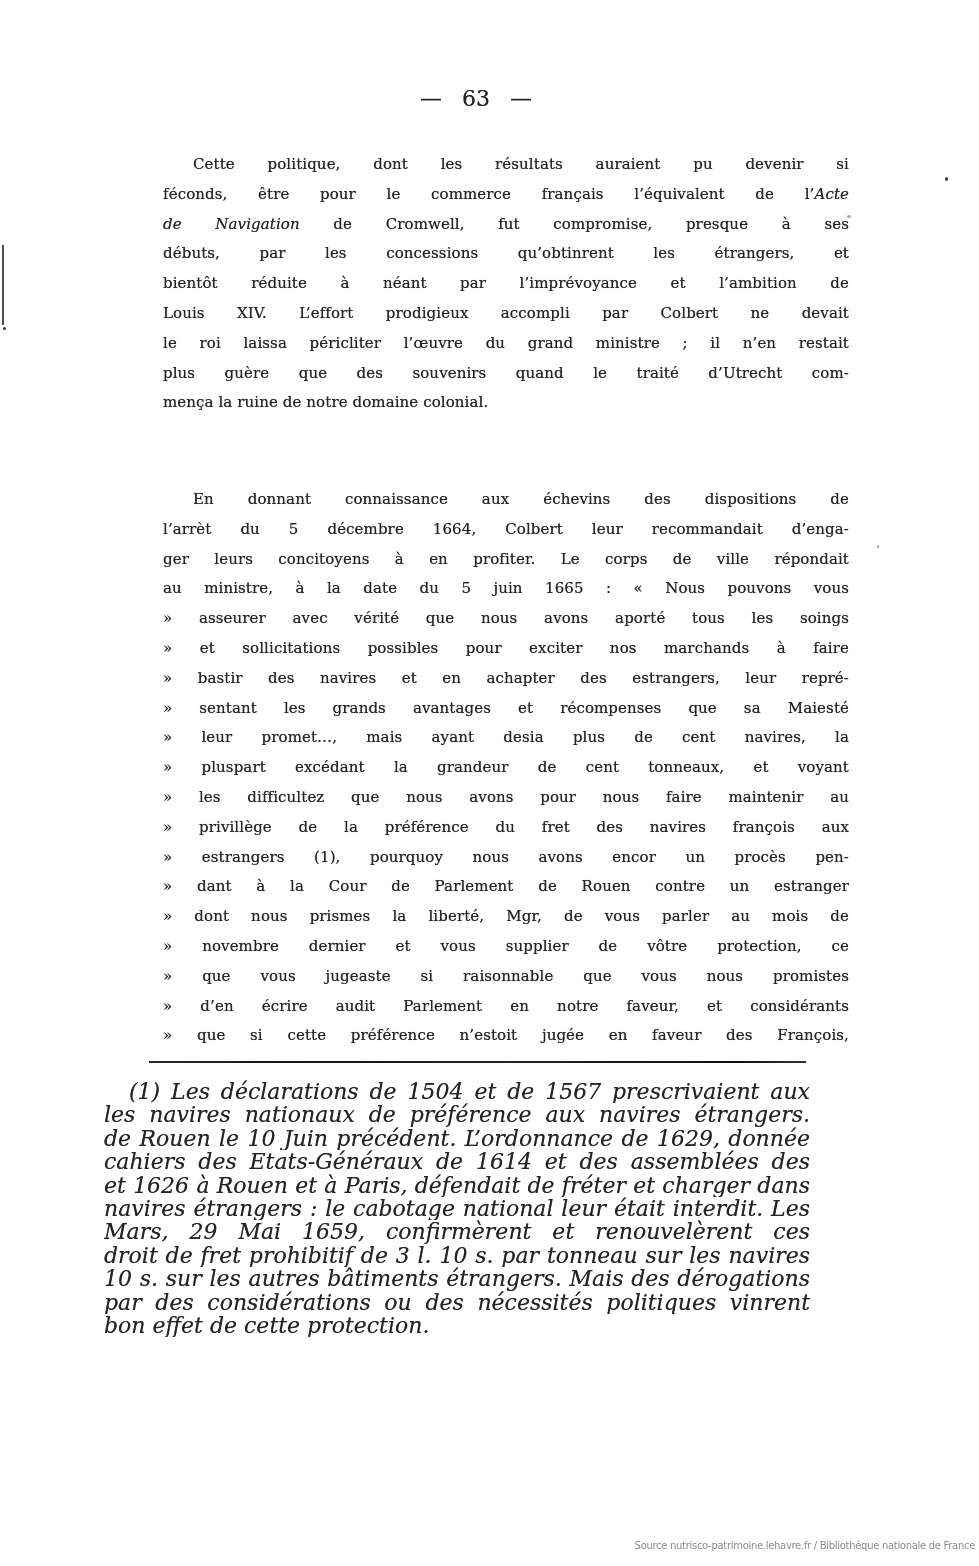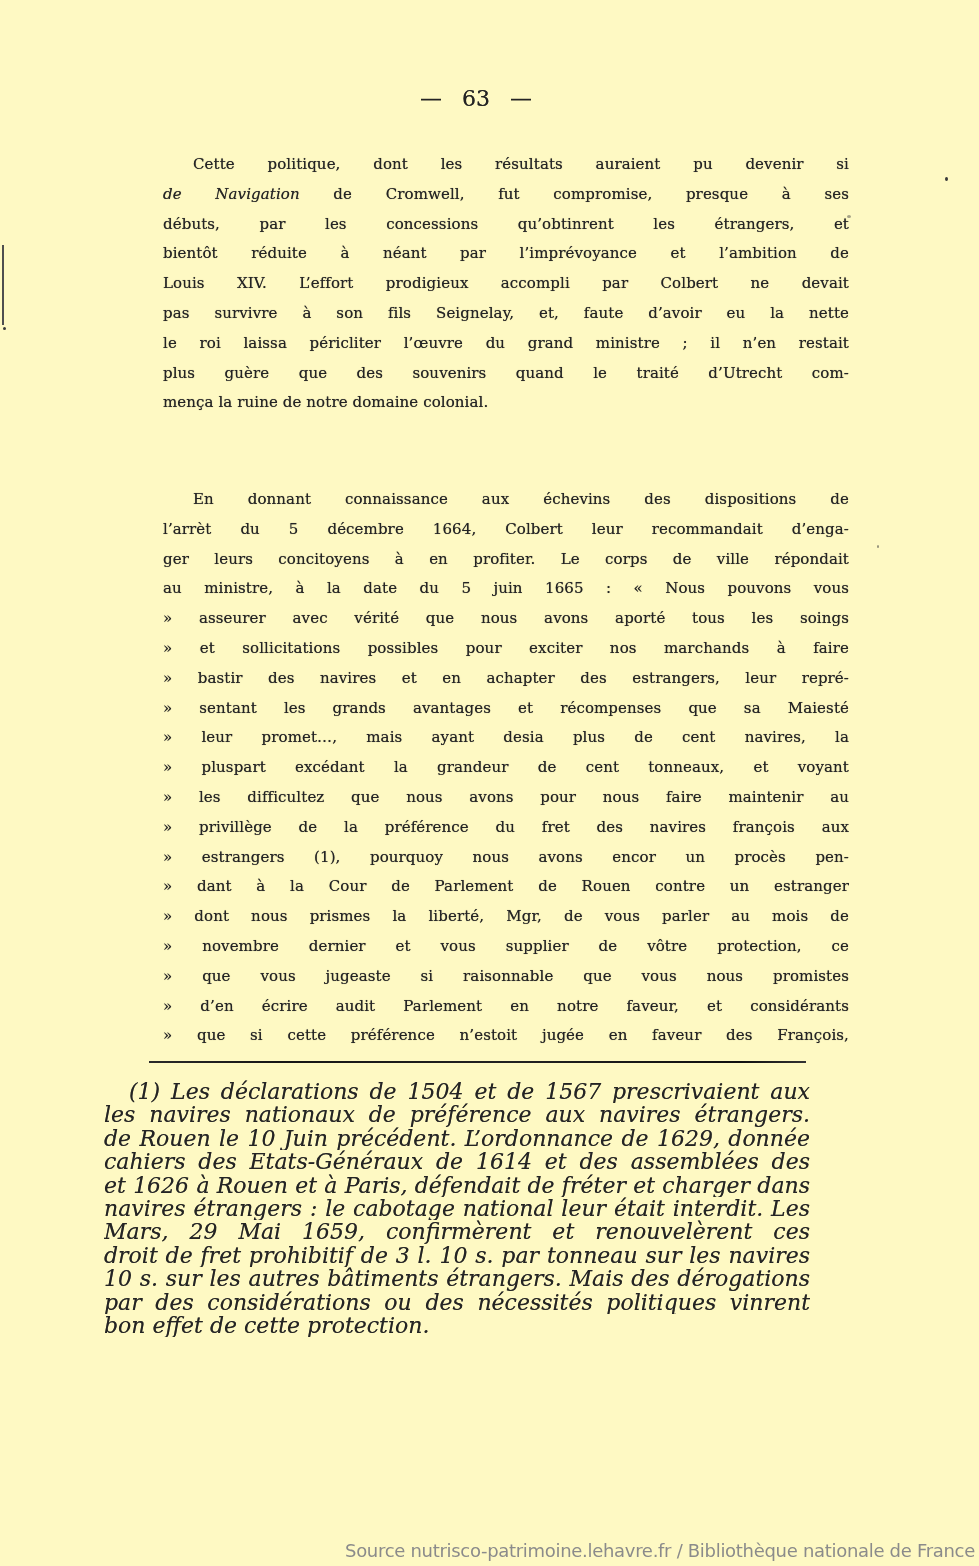--- a/index.html
+++ b/index.html
@@ -1,18 +1,18 @@
 <!DOCTYPE html>
 <html><head>
 <meta charset="utf-8">
 <style>
   html,body { margin:0; padding:0; background:#e8e8e8; }
   .page {
     position:relative; width:979px; height:1566px;
-    background:#fef9c3; overflow:hidden;
+    background:#ffffff; overflow:hidden;
     font-family:"DejaVu Serif", serif; color:#242424;
   }
   .page-number {
     position:absolute; top:86px; left:133px; width:686px;
     text-align:center; font-size:22px; word-spacing:13px;
     text-shadow:0 0 0.6px rgba(20,20,20,0.7);
   }
   .para { position:absolute; left:119px; width:686px;
     font-size:15px; line-height:29.8px; letter-spacing:0.1px;margin-left:44px; }
   .para-1 { top:150px; }
@@ -30,21 +30,21 @@
     background:linear-gradient(90deg,#2a2a2a,#161616 20%,#222 55%,#101010 90%,#333);
   }
   .footnote {
     position:absolute; left:104px; width:706px; top:1080px;
     font-size:22px; line-height:23.4px;font-style:italic;
   }
   .footnote .line { height:23.4px; text-shadow:0 0 0.6px rgba(40,40,40,0.6); }
   .footnote .line.ind { padding-left:25px; }
   .attribution {
     position:absolute; top:1540px; right:4px;
-    font-family:"DejaVu Sans", sans-serif; font-size:18px;
+    font-family:"DejaVu Sans", sans-serif; font-size:10px;
     color:#8b8b8b; letter-spacing:-0.3px;text-align:center;
   }
   
   .vline { position:absolute; left:2px; top:245px; width:2px; height:80px;
     background:#4f4f4f; }
   .speck { position:absolute; background:#3a3a3a; border-radius:50%; }
   .speck.s1 { left:945px; top:177px; width:3px; height:4px; }
   .speck.s2 { left:847px; top:215px; width:4px; height:3px; opacity:.45; }
   .speck.s3 { left:877px; top:545px; width:2px; height:3px; opacity:.55; }
   .speck.s4 { left:3px;  top:327px; width:3px; height:3px; }
@@ -56,25 +56,25 @@
   <div class="vline"></div>
   <div class="speck s1"></div>
   <div class="speck s2"></div>
   <div class="speck s3"></div>
   <div class="speck s4"></div>
 
   <div class="page-number">— 63 —</div>
 
   <div class="para para-1">
       <div class="line ind">Cette politique, dont les résultats auraient pu devenir si</div>
+      <div class="line">féconds, être pour le commerce français l’équivalent de l’<span class="it">Acte</span></div>
       <div class="line"><span class="it">de Navigation</span> de Cromwell, fut compromise, presque à ses</div>
       <div class="line">débuts, par les concessions qu’obtinrent les étrangers, et</div>
       <div class="line">bientôt réduite à néant par l’imprévoyance et l’ambition de</div>
       <div class="line">Louis XIV. L’effort prodigieux accompli par Colbert ne devait</div>
-      <div class="line">pas survivre à son fils Seignelay, et, faute d’avoir eu la nette</div>
       <div class="line">le roi laissa péricliter l’œuvre du grand ministre ; il n’en restait</div>
       <div class="line">plus guère que des souvenirs quand le traité d’Utrecht com-</div>
       <div class="line nj">mença la ruine de notre domaine colonial.</div>
     </div>
   <div class="para para-2">
       <div class="line ind">En donnant connaissance aux échevins des dispositions de</div>
       <div class="line">l’arrèt du 5 décembre 1664, Colbert leur recommandait d’enga-</div>
       <div class="line">ger leurs concitoyens à en profiter. Le corps de ville répondait</div>
       <div class="line">au ministre, à la date du 5 juin 1665 : « Nous pouvons vous</div>
       <div class="line">» asseurer avec vérité que nous avons aporté tous les soings</div>

